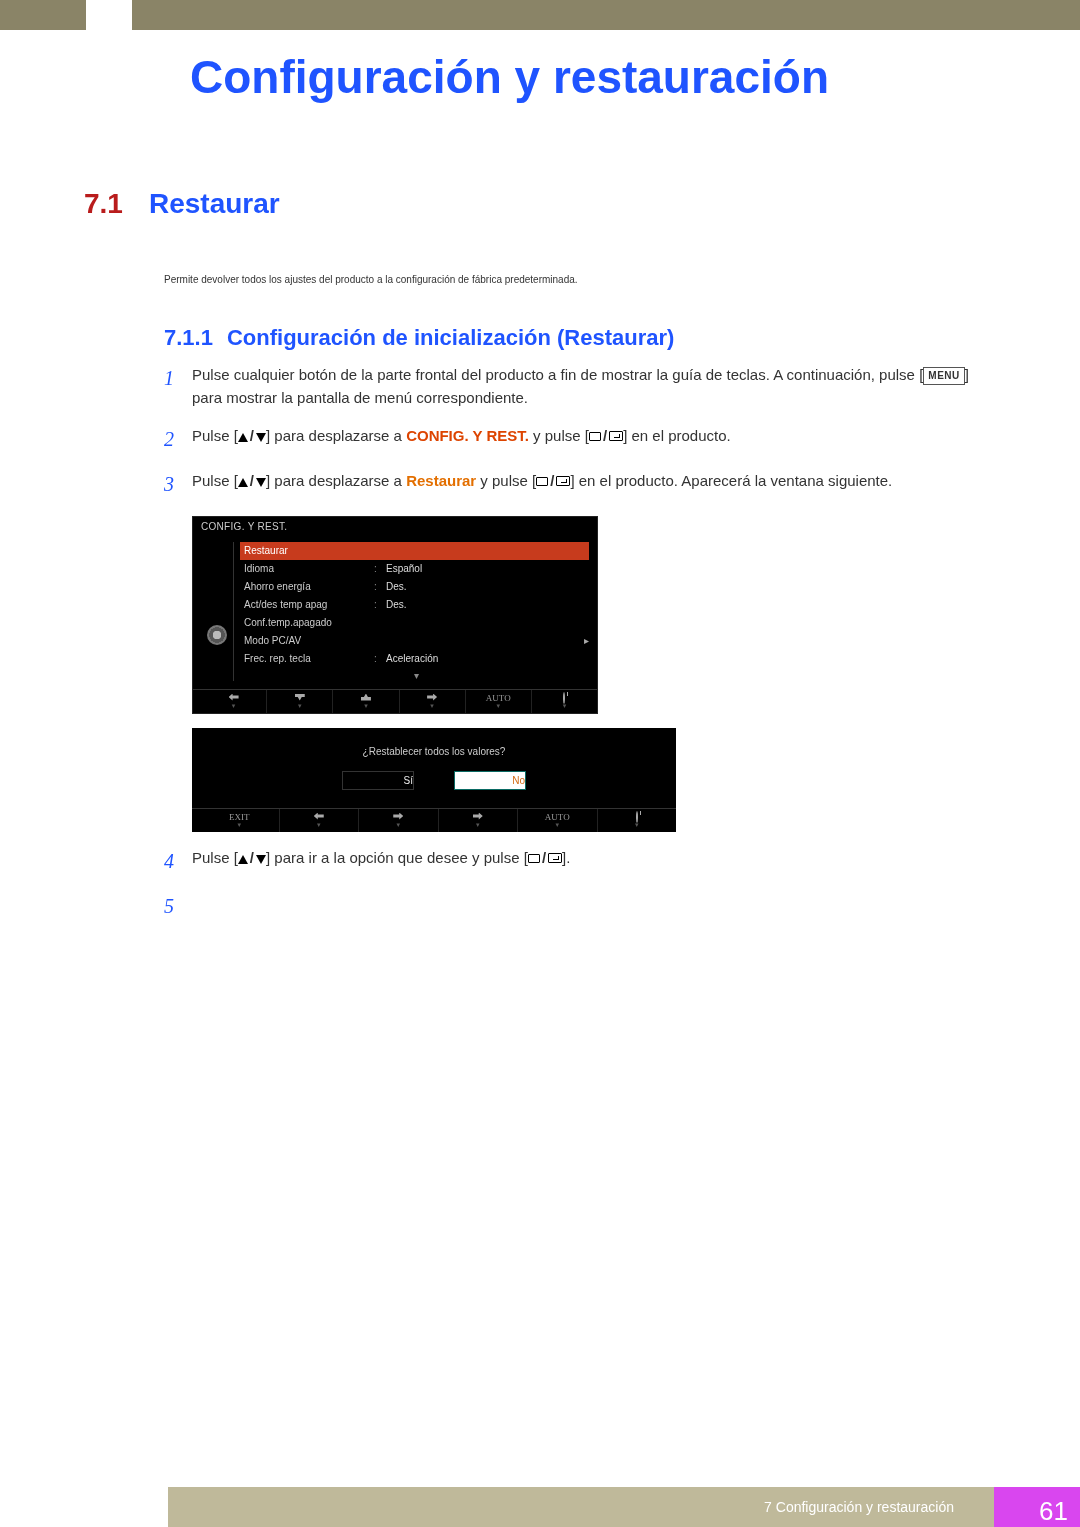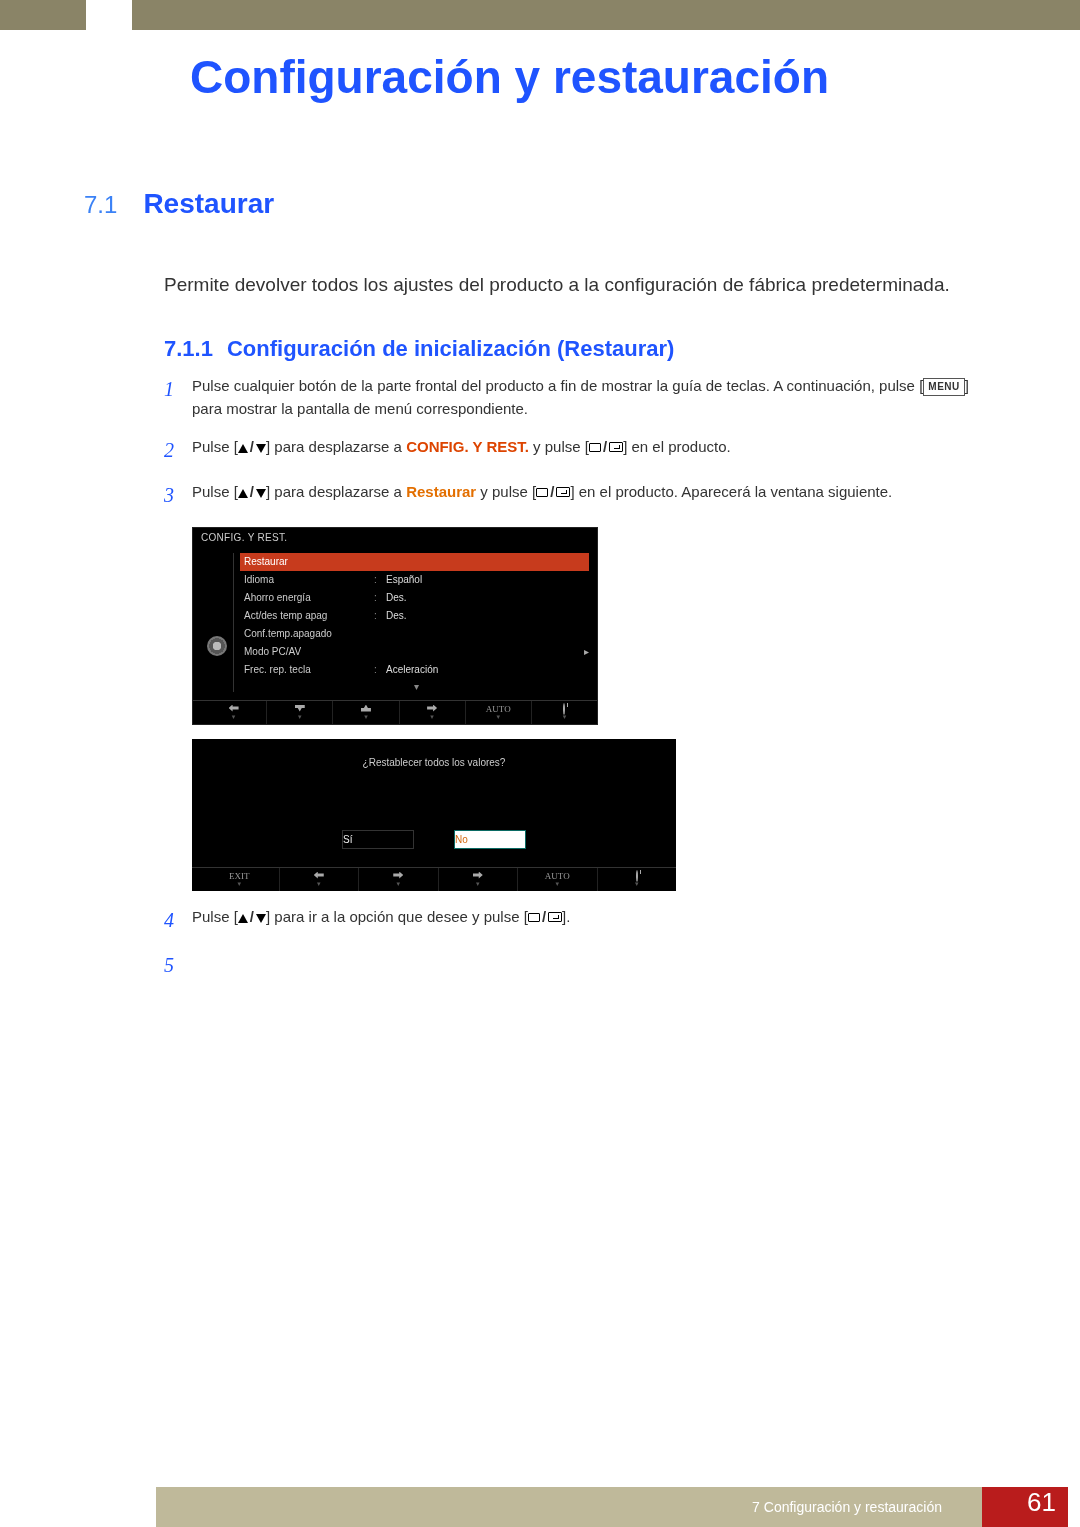--- a/index.html
+++ b/index.html
@@ -2,24 +2,24 @@
 <html><head>
 <meta charset="utf-8">
 <style>
   * { box-sizing: border-box; margin: 0; padding: 0; }
   html, body { width: 1080px; height: 1527px; font-family: Arial, Helvetica, sans-serif; background: #fff; color: #333; }
   .page { position: relative; width: 1080px; height: 1527px; }
   .top-band { position: absolute; top: 0; left: 0; right: 0; height: 30px; background: #8a8467; }
   .side-ribbon { position: absolute; top: 0; left: 86px; width: 46px; height: 46px; background: #fff; }
   .chapter-title { position: absolute; top: 50px; left: 190px; font-size: 46px; font-weight: bold; color: #1f54ff; }
   .content { position: absolute; top: 188px; left: 84px; right: 84px; }
-  .sec-num { color: #3b82f6; font-size: 24px; font-weight: normal; }
+  .sec-num { color: #b91c1c; font-size: 28px; font-weight: bold; }
   .sec-title { color: #1f54ff; font-size: 28px; font-weight: bold; margin-left: 26px; }
   .sec-row { display: flex; align-items: baseline; margin-bottom: 54px; }
-  .intro { margin-left: 80px; font-size: 19px; color: #333; margin-bottom: 40px; }
+  .intro { margin-left: 80px; font-size: 10px; color: #333; margin-bottom: 40px; }
   .subsec { margin-left: 80px; color: #1f54ff; font-size: 22px; font-weight: bold; margin-bottom: 12px; }
   .subsec .num { margin-right: 14px; }
   ol.steps { list-style: none; margin-left: 80px; }
   ol.steps li { display: flex; align-items: flex-start; margin-bottom: 14px; font-size: 15px; line-height: 1.55; }
   ol.steps li .n { font-style: italic; color: #1f54ff; font-size: 20px; width: 28px; flex-shrink: 0; font-family: Georgia, "Times New Roman", serif; }
   ol.steps li .t { flex-grow: 1; }
   .menu-kbd { display: inline-block; border: 1px solid #555; padding: 0 4px; font-size: 10px; font-weight: bold; letter-spacing: 0.5px; vertical-align: 1px; }
   .hl-red { color: #d40; font-weight: bold; }
   .hl-orange { color: #e36f00; font-weight: bold; }
   .tri-up, .tri-down { display: inline-block; width: 0; height: 0; vertical-align: -1px; }
@@ -53,28 +53,28 @@
   .nav-down { clip-path: polygon(0 0, 100% 0, 100% 50%, 70% 50%, 50% 100%, 30% 50%, 0 50%); }
   .nav-up { clip-path: polygon(50% 0, 70% 50%, 100% 50%, 100% 100%, 0 100%, 0 50%, 30% 50%); }
   .nav-right { clip-path: polygon(0 30%, 60% 30%, 60% 0, 100% 50%, 60% 100%, 60% 70%, 0 70%); }
   .nav-power { width: 8px; height: 8px; border: 1px solid #aaa; border-radius: 50%; position: relative; }
   .nav-power::after { content: ""; position: absolute; left: 3px; top: -1px; width: 1px; height: 4px; background: #aaa; }
 
   .dialog { width: 484px; background: #000; color: #ccc; font-size: 10px; margin-top: 14px; }
   .dialog-body { padding: 18px 0; text-align: center; }
   .dialog-q { margin-bottom: 14px; }
   .dialog-btns { display: flex; justify-content: center; gap: 40px; }
-  .dlg-btn { width: 72px; padding: 3px 0; text-align: left; border: 1px solid #333; margin-top: 48px; }
+  .dlg-btn { width: 72px; padding: 3px 0; text-align: right; border: 1px solid #333; }
   .dlg-btn.yes { color: #eee; }
   .dlg-btn.no { background: #ffffff; color: #d36a12; border-color: #0a6a63; }
 
-  .footer { position: absolute; left: 0; right: 12px; bottom: 0; height: 40px; display: flex; align-items: center; justify-content: flex-end; }
+  .footer { position: absolute; left: 0; right: 0; bottom: 0; height: 40px; display: flex; align-items: center; justify-content: flex-end; }
   .foot-bar1 { height: 40px; background: #bfb99a; width: 826px; }
   .foot-label { position: absolute; right: 126px; color: #fff; font-size: 14px; line-height: 40px; }
-  .foot-bar2 { height: 40px; background: #b91c1c; width: 86px; display: flex; align-items: flex-start; justify-content: center; padding-left: 33px; }
+  .foot-bar2 { height: 40px; background: #d946ef; width: 86px; display: flex; align-items: flex-end; justify-content: center; padding-left: 33px; }
   .foot-num { color: #fff; font-size: 26px; }
 </style>
 </head>
 <body>
 
 <div class="page">
   <div class="top-band"></div>
   <div class="side-ribbon"></div>
   <div class="chapter-title">Configuración y restauración</div>
 

